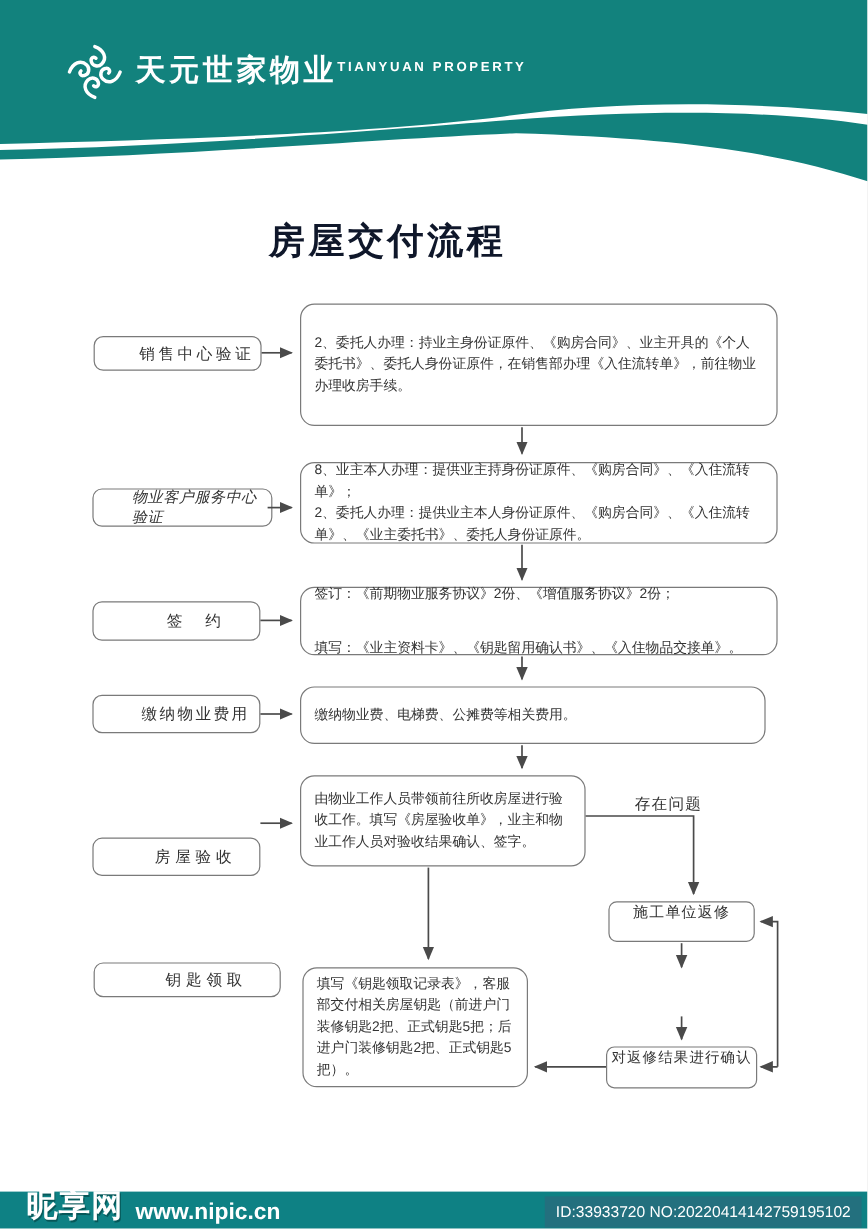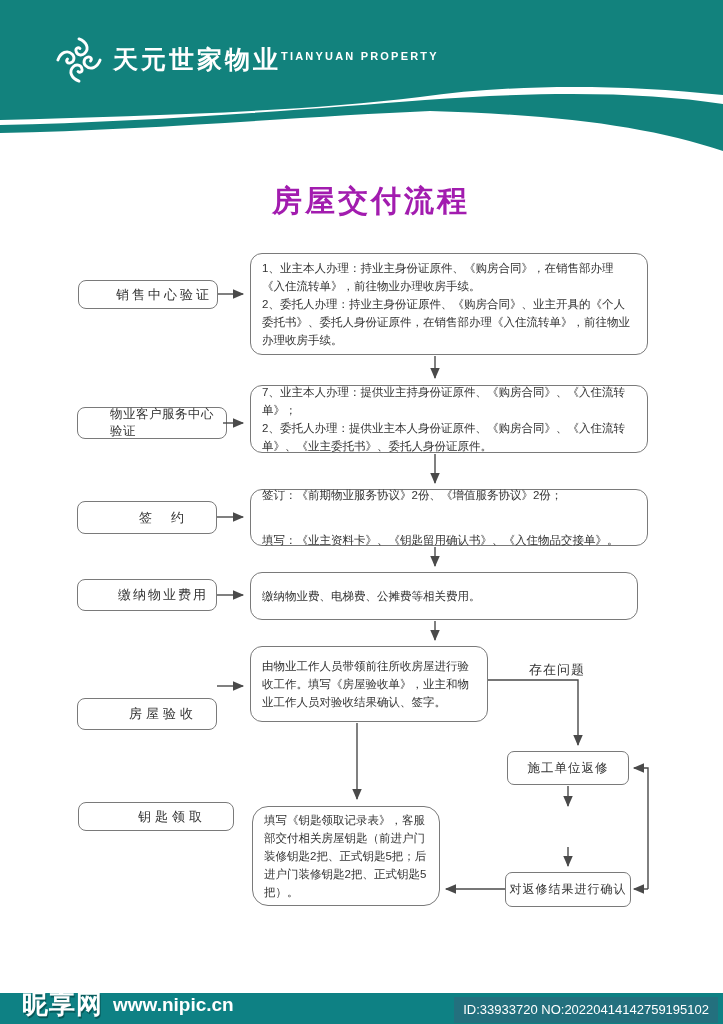--- a/index.html
+++ b/index.html
@@ -10,59 +10,59 @@
   .hdr{position:absolute;top:0;left:0;width:723px;height:158px;}
   .hdr svg{display:block;}
   .brand{position:absolute;top:33px;left:55px;display:flex;align-items:center;}
   .brand .mark{width:48px;height:54px;margin-right:10px;}
   .brand .names{display:flex;flex-direction:row;}
   .brand .cn{color:#fff;font-size:25px;font-weight:600;letter-spacing:3px;line-height:1.1;}
   .brand .en{color:#fff;font-size:11px;font-weight:700;letter-spacing:2.2px;margin-top:4px;}
 
   
   .title{position:absolute;top:181px;left:0;width:646px;text-align:center;
-         font-size:30px;font-weight:bold;letter-spacing:3px;color:#a21caf;margin-left:48px;}
+         font-size:30px;font-weight:bold;letter-spacing:3px;color:#0f172a;}
 
   
   .sbox{position:absolute;background:#fff;border:1.4px solid #7a7a7a;border-radius:8px;
         display:flex;align-items:center;justify-content:center;
         font-size:13px;color:#333;letter-spacing:3px;box-sizing:border-box;padding-left:32px;}
   .dbox{position:absolute;background:#fff;border:1.4px solid #7a7a7a;border-radius:12px;
         padding:8px 11px;font-size:11.5px;color:#333;line-height:1.58;box-sizing:border-box;
         display:flex;flex-direction:column;justify-content:center;}
   .dbox p{margin:0;}
   .rbox{position:absolute;background:#fff;border:1.4px solid #7a7a7a;border-radius:7px;
-        display:flex;align-items:center;justify-content:center;
+        display:flex;align-items:flex-start;justify-content:center;
         font-size:12.5px;color:#333;letter-spacing:1px;box-sizing:border-box;}
   .cond{position:absolute;font-size:13px;color:#333;letter-spacing:1px;}
 
   #s1{left:78px;top:280px;width:140px;height:29px;}
-  #s2{left:77px;top:407px;width:150px;height:32px;font-size:12.5px;letter-spacing:0.5px;}
+  #s2{left:77px;top:407px;width:150px;height:32px;font-size:12.5px;letter-spacing:0.5px;font-style:italic;}
   #s3{left:77px;top:501px;width:140px;height:33px;}
   #s4{left:77px;top:579px;width:140px;height:32px;letter-spacing:2px;}
   #s5{left:77px;top:698px;width:140px;height:32px;letter-spacing:4px;}
   #s6{left:78px;top:802px;width:156px;height:29px;letter-spacing:4px;}
 
   #d1{left:250px;top:253px;width:398px;height:102px;}
   #d2{left:250px;top:385px;width:398px;height:68px;}
   #d3{left:250px;top:489px;width:398px;height:57px;gap:27px;}
   #d4{left:250px;top:572px;width:388px;height:48px;}
   #d5{left:250px;top:646px;width:238px;height:76px;}
-  #d6{left:252px;top:806px;width:188px;height:100px;border-radius:16px;}
+  #d6{left:252px;top:806px;width:188px;height:100px;}
 
   #r1{left:507px;top:751px;width:122px;height:34px;}
   #r2{left:506px;top:812px;width:124px;height:34px;}
   #r3{left:505px;top:872px;width:126px;height:35px;font-size:12px;}
   #cond1{left:512px;top:661px;width:90px;text-align:center;}
 
   .wires{position:absolute;top:0;left:0;width:723px;height:1024px;pointer-events:none;}
 
   
   .ftr{position:absolute;left:0;bottom:0;width:723px;height:31px;background:#0e8184;}
-  .ftr .site{position:absolute;left:22px;bottom:2px;display:flex;align-items:center;}
+  .ftr .site{position:absolute;left:22px;bottom:2px;display:flex;align-items:flex-end;}
   .ftr .logo{font-size:26px;font-weight:800;color:#fff;letter-spacing:1px;
              text-shadow:1px 2px 0 rgba(0,55,55,.55);}
   .ftr .url{font-size:19px;font-weight:700;color:#fff;margin-left:10px;}
   .ftr .wid{position:absolute;right:5px;top:4px;height:22px;line-height:22px;
             padding:2px 9px;background:#23707e;color:#fff;font-size:13px;}
 </style>
 </head>
 <body>
 
 <div class="page">
@@ -109,25 +109,24 @@
     <span>缴纳物业费用</span>
     </div>
   <div class="sbox" id="s5">
     <span>房屋验收</span>
     </div>
   <div class="sbox" id="s6">
     <span>钥匙领取</span>
     </div>
 
   <div class="dbox" id="d1">
-    <p>1、业主本人办理：持业主身份证原件、《购房合同》，在销售部办理《入住流转单》，前往物业办理收房手续。</p>
     <p>2、委托人办理：持业主身份证原件、《购房合同》、业主开具的《个人委托书》、委托人身份证原件，在销售部办理《入住流转单》，前往物业办理收房手续。</p>
   </div>
   <div class="dbox" id="d2">
-    <p>7、业主本人办理：提供业主持身份证原件、《购房合同》、《入住流转单》；</p>
+    <p>8、业主本人办理：提供业主持身份证原件、《购房合同》、《入住流转单》；</p>
     <p>2、委托人办理：提供业主本人身份证原件、《购房合同》、《入住流转单》、《业主委托书》、委托人身份证原件。</p>
   </div>
   <div class="dbox" id="d3">
     <p>签订：《前期物业服务协议》2份、《增值服务协议》2份；</p>
     <p>填写：《业主资料卡》、《钥匙留用确认书》、《入住物品交接单》。</p>
   </div>
   <div class="dbox" id="d4">
     <p>缴纳物业费、电梯费、公摊费等相关费用。</p>
   </div>
   <div class="dbox" id="d5">

